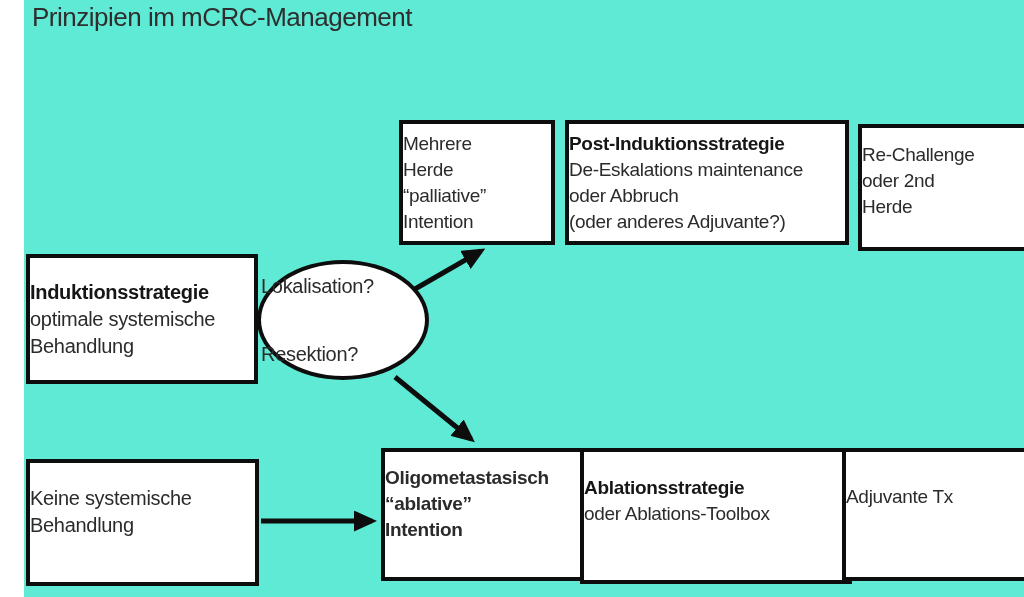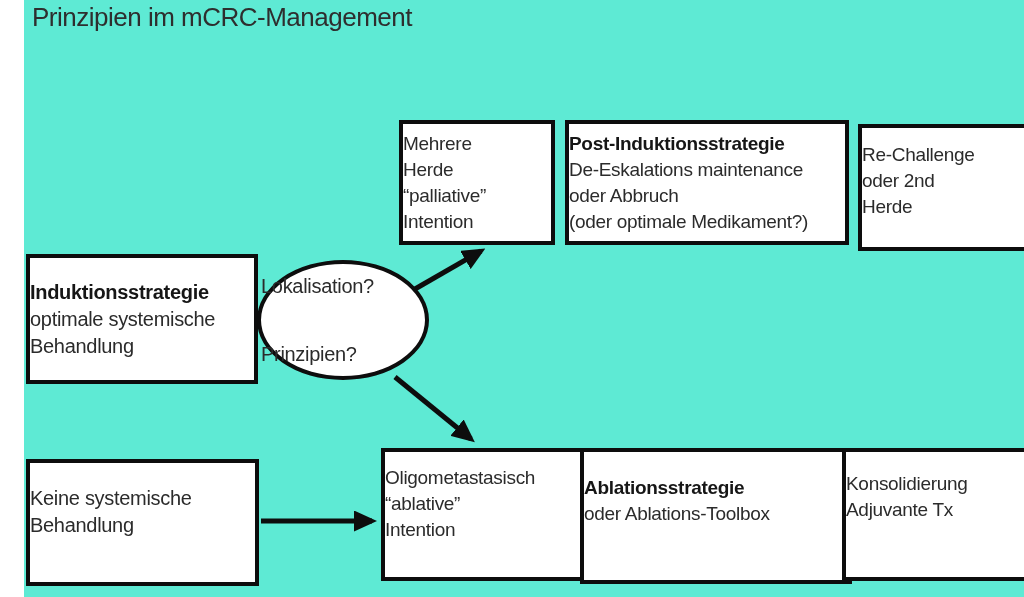--- a/index.html
+++ b/index.html
@@ -68,58 +68,57 @@
     <div class="line">Mehrere</div>
     <div class="line">Herde</div>
     <div class="line">“palliative”</div>
     <div class="line">Intention</div>
   </div>
 
   <div class="node" style="left:541px; top:120px; width:284px; height:125px;">
     <div class="line bold">Post-Induktionsstrategie</div>
     <div class="line">De-Eskalations maintenance</div>
     <div class="line">oder Abbruch</div>
-    <div class="line">(oder optimale Medikament?)</div>
+    <div class="line">(oder anderes Adjuvante?)</div>
   </div>
 
   <div class="node" style="left:834px; top:124px; width:182px; height:127px; padding-bottom:14px;">
     <div class="line">Re-Challenge</div>
     <div class="line">oder 2nd</div>
     <div class="line">Herde</div>
   </div>
 
   <div class="node" style="left:2px; top:254px; width:232px; height:130px; font-size:20px; line-height:27px;">
     <div class="line bold">Induktionsstrategie</div>
     <div class="line">optimale systemische</div>
     <div class="line">Behandlung</div>
   </div>
 
   <div class="node ellipse" style="left:233px; top:260px; width:172px; height:120px; font-size:20px; line-height:28px;">
     <div class="line">Lokalisation?</div>
-    <div class="line">Prinzipien?</div>
+    <div class="line">Resektion?</div>
   </div>
 
   <div class="node" style="left:2px; top:459px; width:233px; height:127px; font-size:20px; line-height:27px; padding-bottom:22px;">
     <div class="line">Keine systemische</div>
     <div class="line">Behandlung</div>
   </div>
 
-  <div class="node" style="left:357px; top:448px; width:222px; height:133px; padding-bottom:22px;">
+  <div class="node" style="left:357px; top:448px; width:222px; height:133px; padding-bottom:22px;font-weight:bold;">
     <div class="line">Oligometastasisch</div>
     <div class="line">“ablative”</div>
     <div class="line">Intention</div>
   </div>
 
   <div class="node" style="left:556px; top:448px; width:272px; height:136px; padding-bottom:30px;">
     <div class="line bold">Ablationsstrategie</div>
     <div class="line">oder Ablations-Toolbox</div>
   </div>
 
   <div class="node" style="left:818px; top:448px; width:197px; height:133px; padding-bottom:36px;">
-    <div class="line">Konsolidierung</div>
     <div class="line">Adjuvante Tx</div>
   </div>
 
   <svg class="arrows" viewBox="0 0 1024 597" xmlns="http://www.w3.org/2000/svg">
     <defs>
       <marker id="ah" markerWidth="4.6" markerHeight="4.2" refX="3.6" refY="2.1" orient="auto" markerUnits="strokeWidth">
         <path d="M0,0 L4.6,2.1 L0,4.2 z" fill="#0d0d0d"></path>
       </marker>
     </defs>
     <line x1="391" y1="289" x2="457" y2="251" stroke="#0d0d0d" stroke-width="5" marker-end="url(#ah)"></line>

